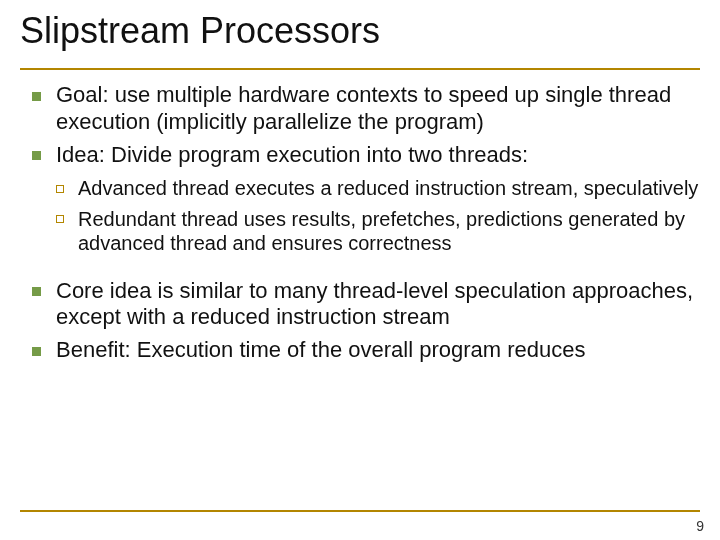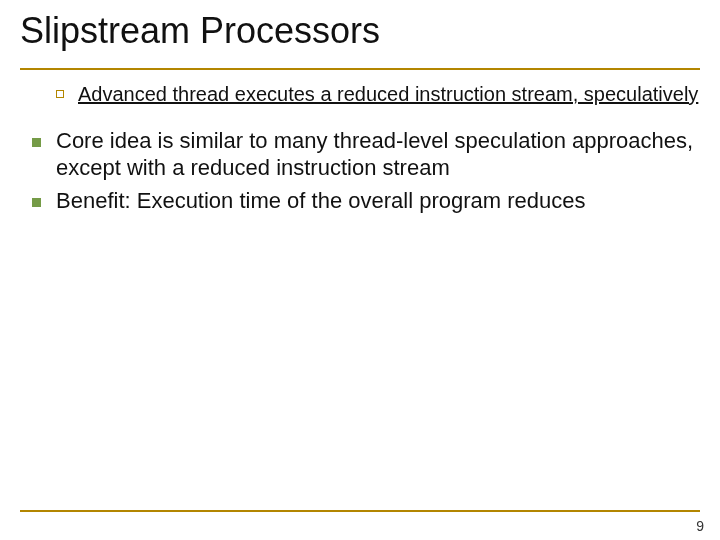--- a/index.html
+++ b/index.html
@@ -65,21 +65,20 @@
   ul.lvl2 {
     list-style: none;
     margin: 8px 0 10px 0;
     padding: 0 0 0 32px;
     font-size: 20px;
   }
   ul.lvl2 > li {
     position: relative;
     padding-left: 26px;
     margin-bottom: 6px;
-    text-decoration: underline;
   }
   ul.lvl2 > li::before {
     content: "";
     position: absolute;
     left: 4px;
     top: 0.42em;
     width: 8px;
     height: 8px;
     background: #fff;
     border: 1.5px solid #b38600;
@@ -97,23 +96,28 @@
   }
 </style>
 </head>
 <body>
 
 <div class="slide">
   <div class="title">Slipstream Processors</div>
   <div class="rule"></div>
 
   <div class="body">
+    <ul class="lvl1">
+      <li><span>Goal: use multiple hardware contexts to speed up single thread execution (implicitly parallelize the program)</span></li>
+      <li><span>Idea: Divide program execution into two threads:</span></li>
+    </ul>
 
     <ul class="lvl2">
       <li><span>Advanced thread executes a reduced instruction stream, speculatively</span></li>
+      <li><span>Redundant thread uses results, prefetches, predictions generated by advanced thread and ensures correctness</span></li>
     </ul>
 
     <div class="spacer"></div>
 
     <ul class="lvl1">
       <li><span>Core idea is similar to many thread-level speculation approaches, except with a reduced instruction stream</span></li>
       <li><span>Benefit: Execution time of the overall program reduces</span></li>
     </ul>
 
     <div class="spacer"></div>

